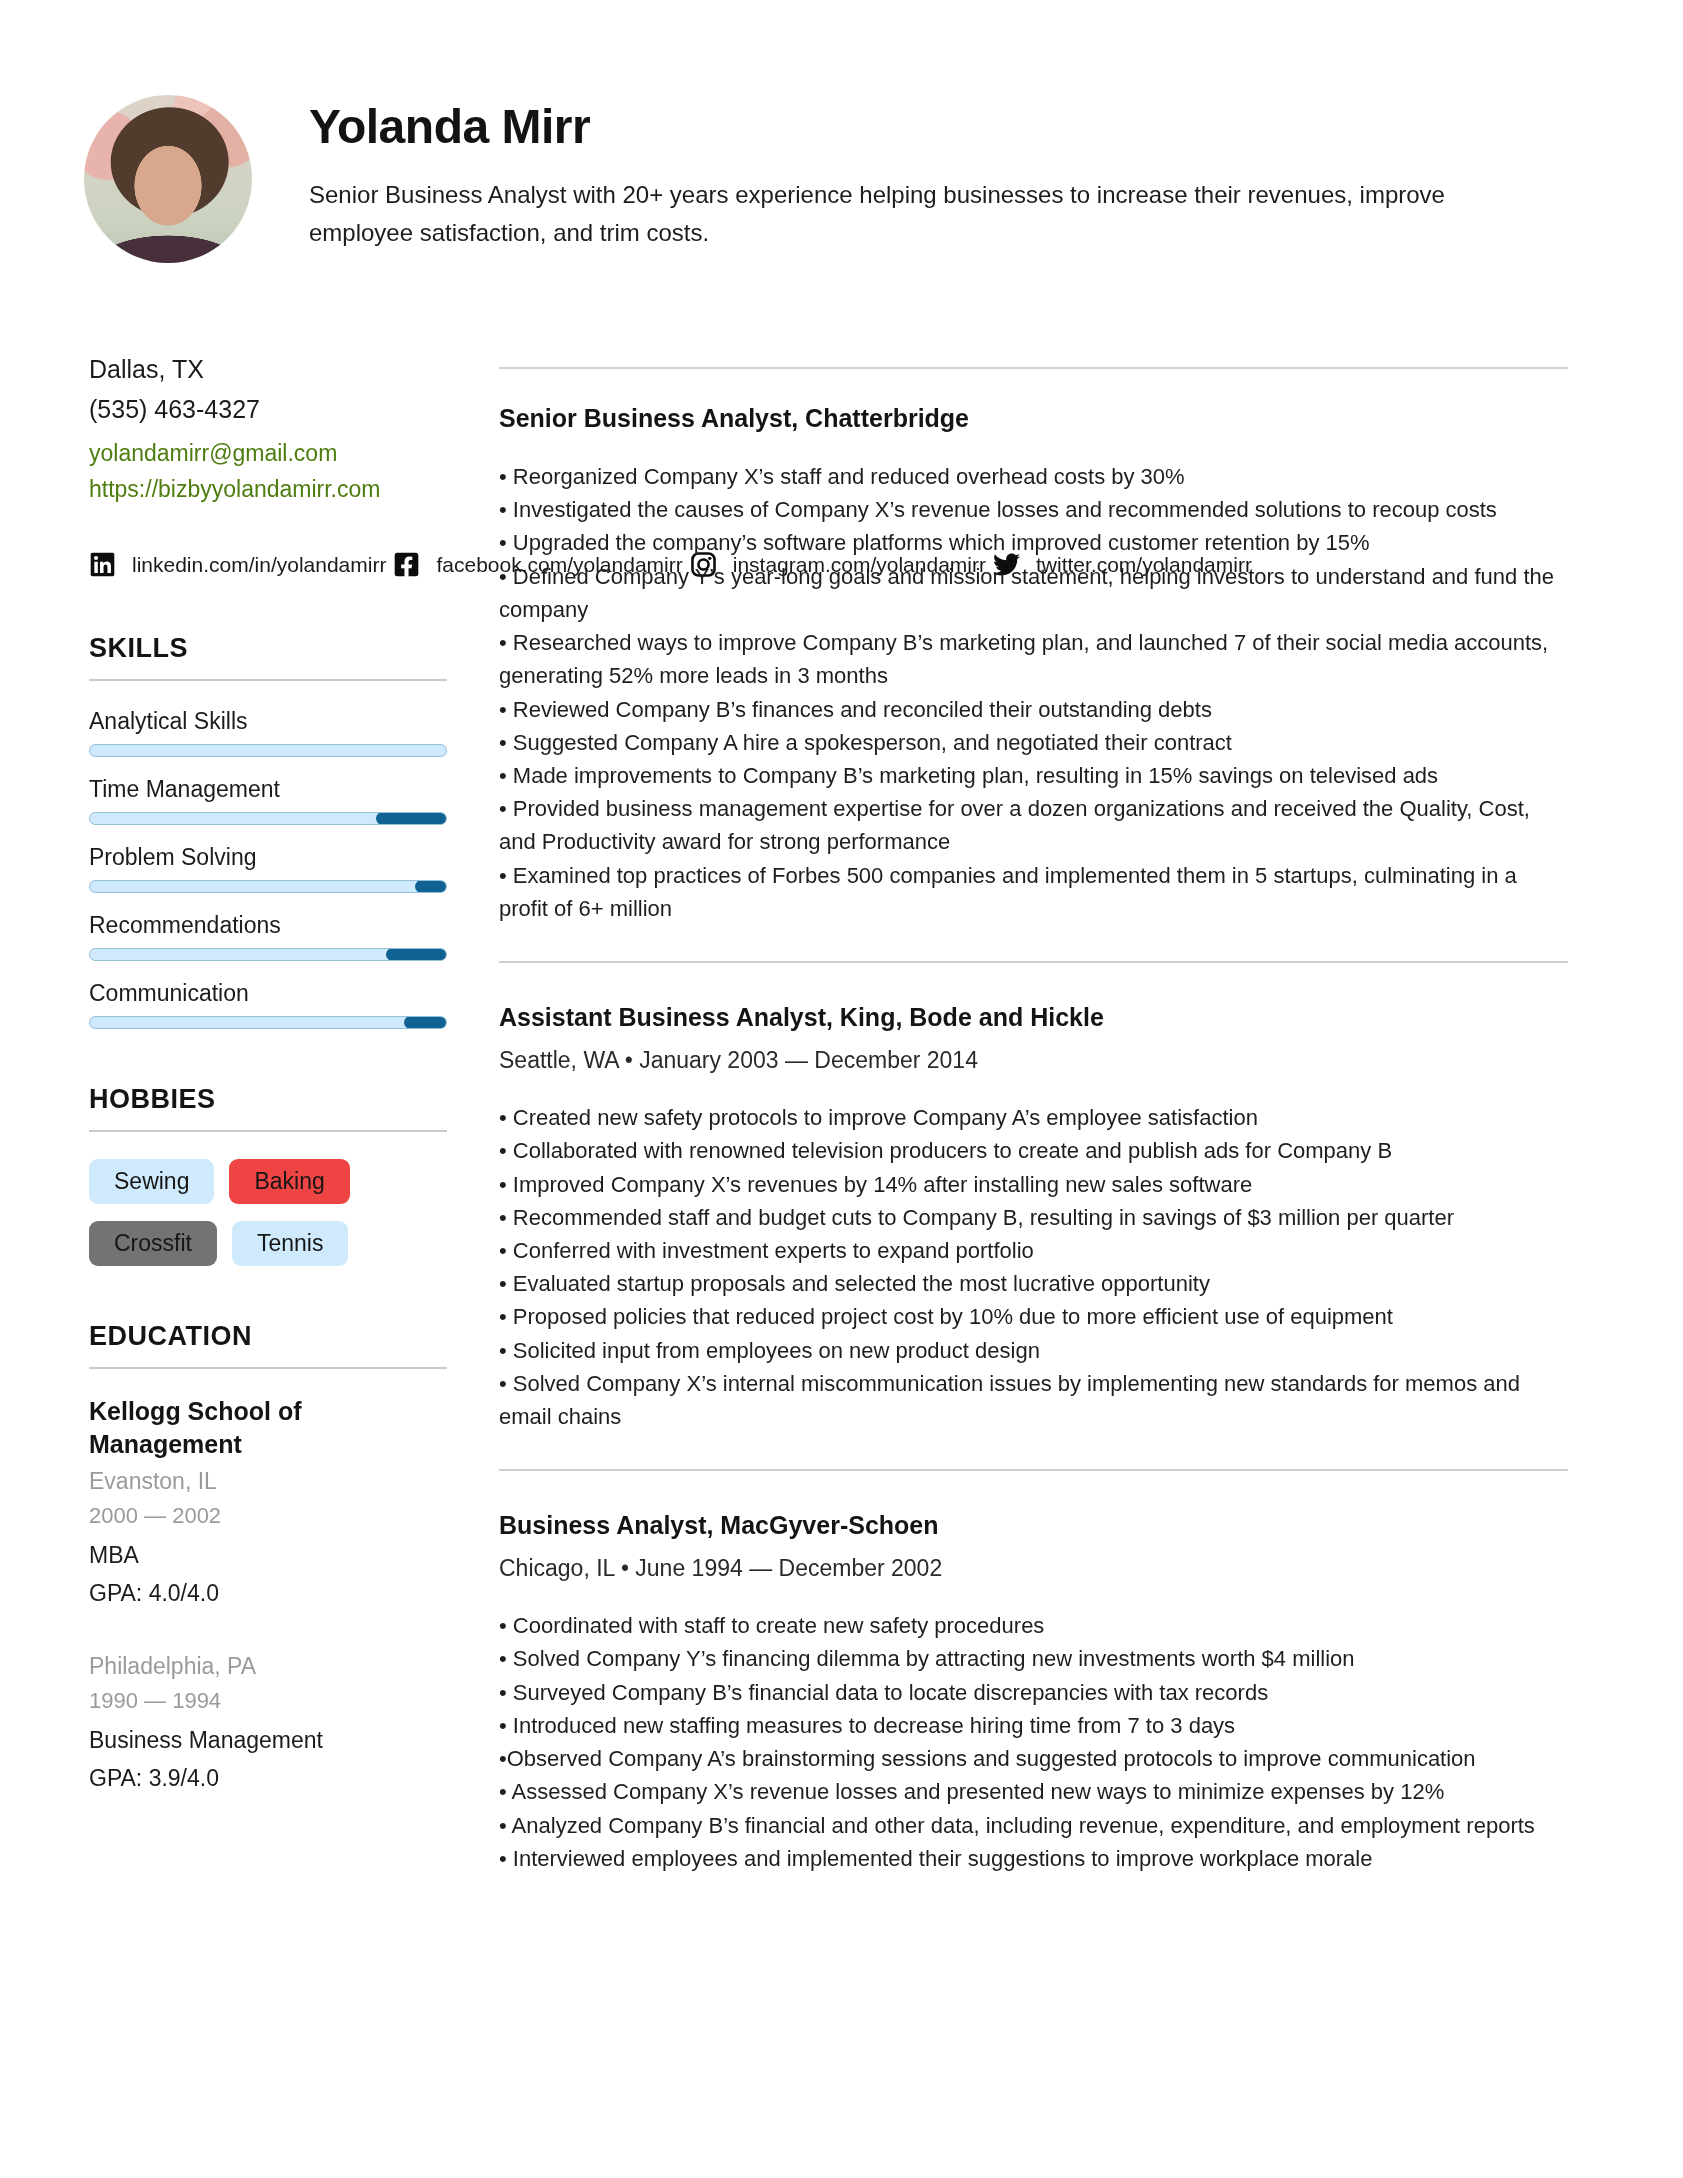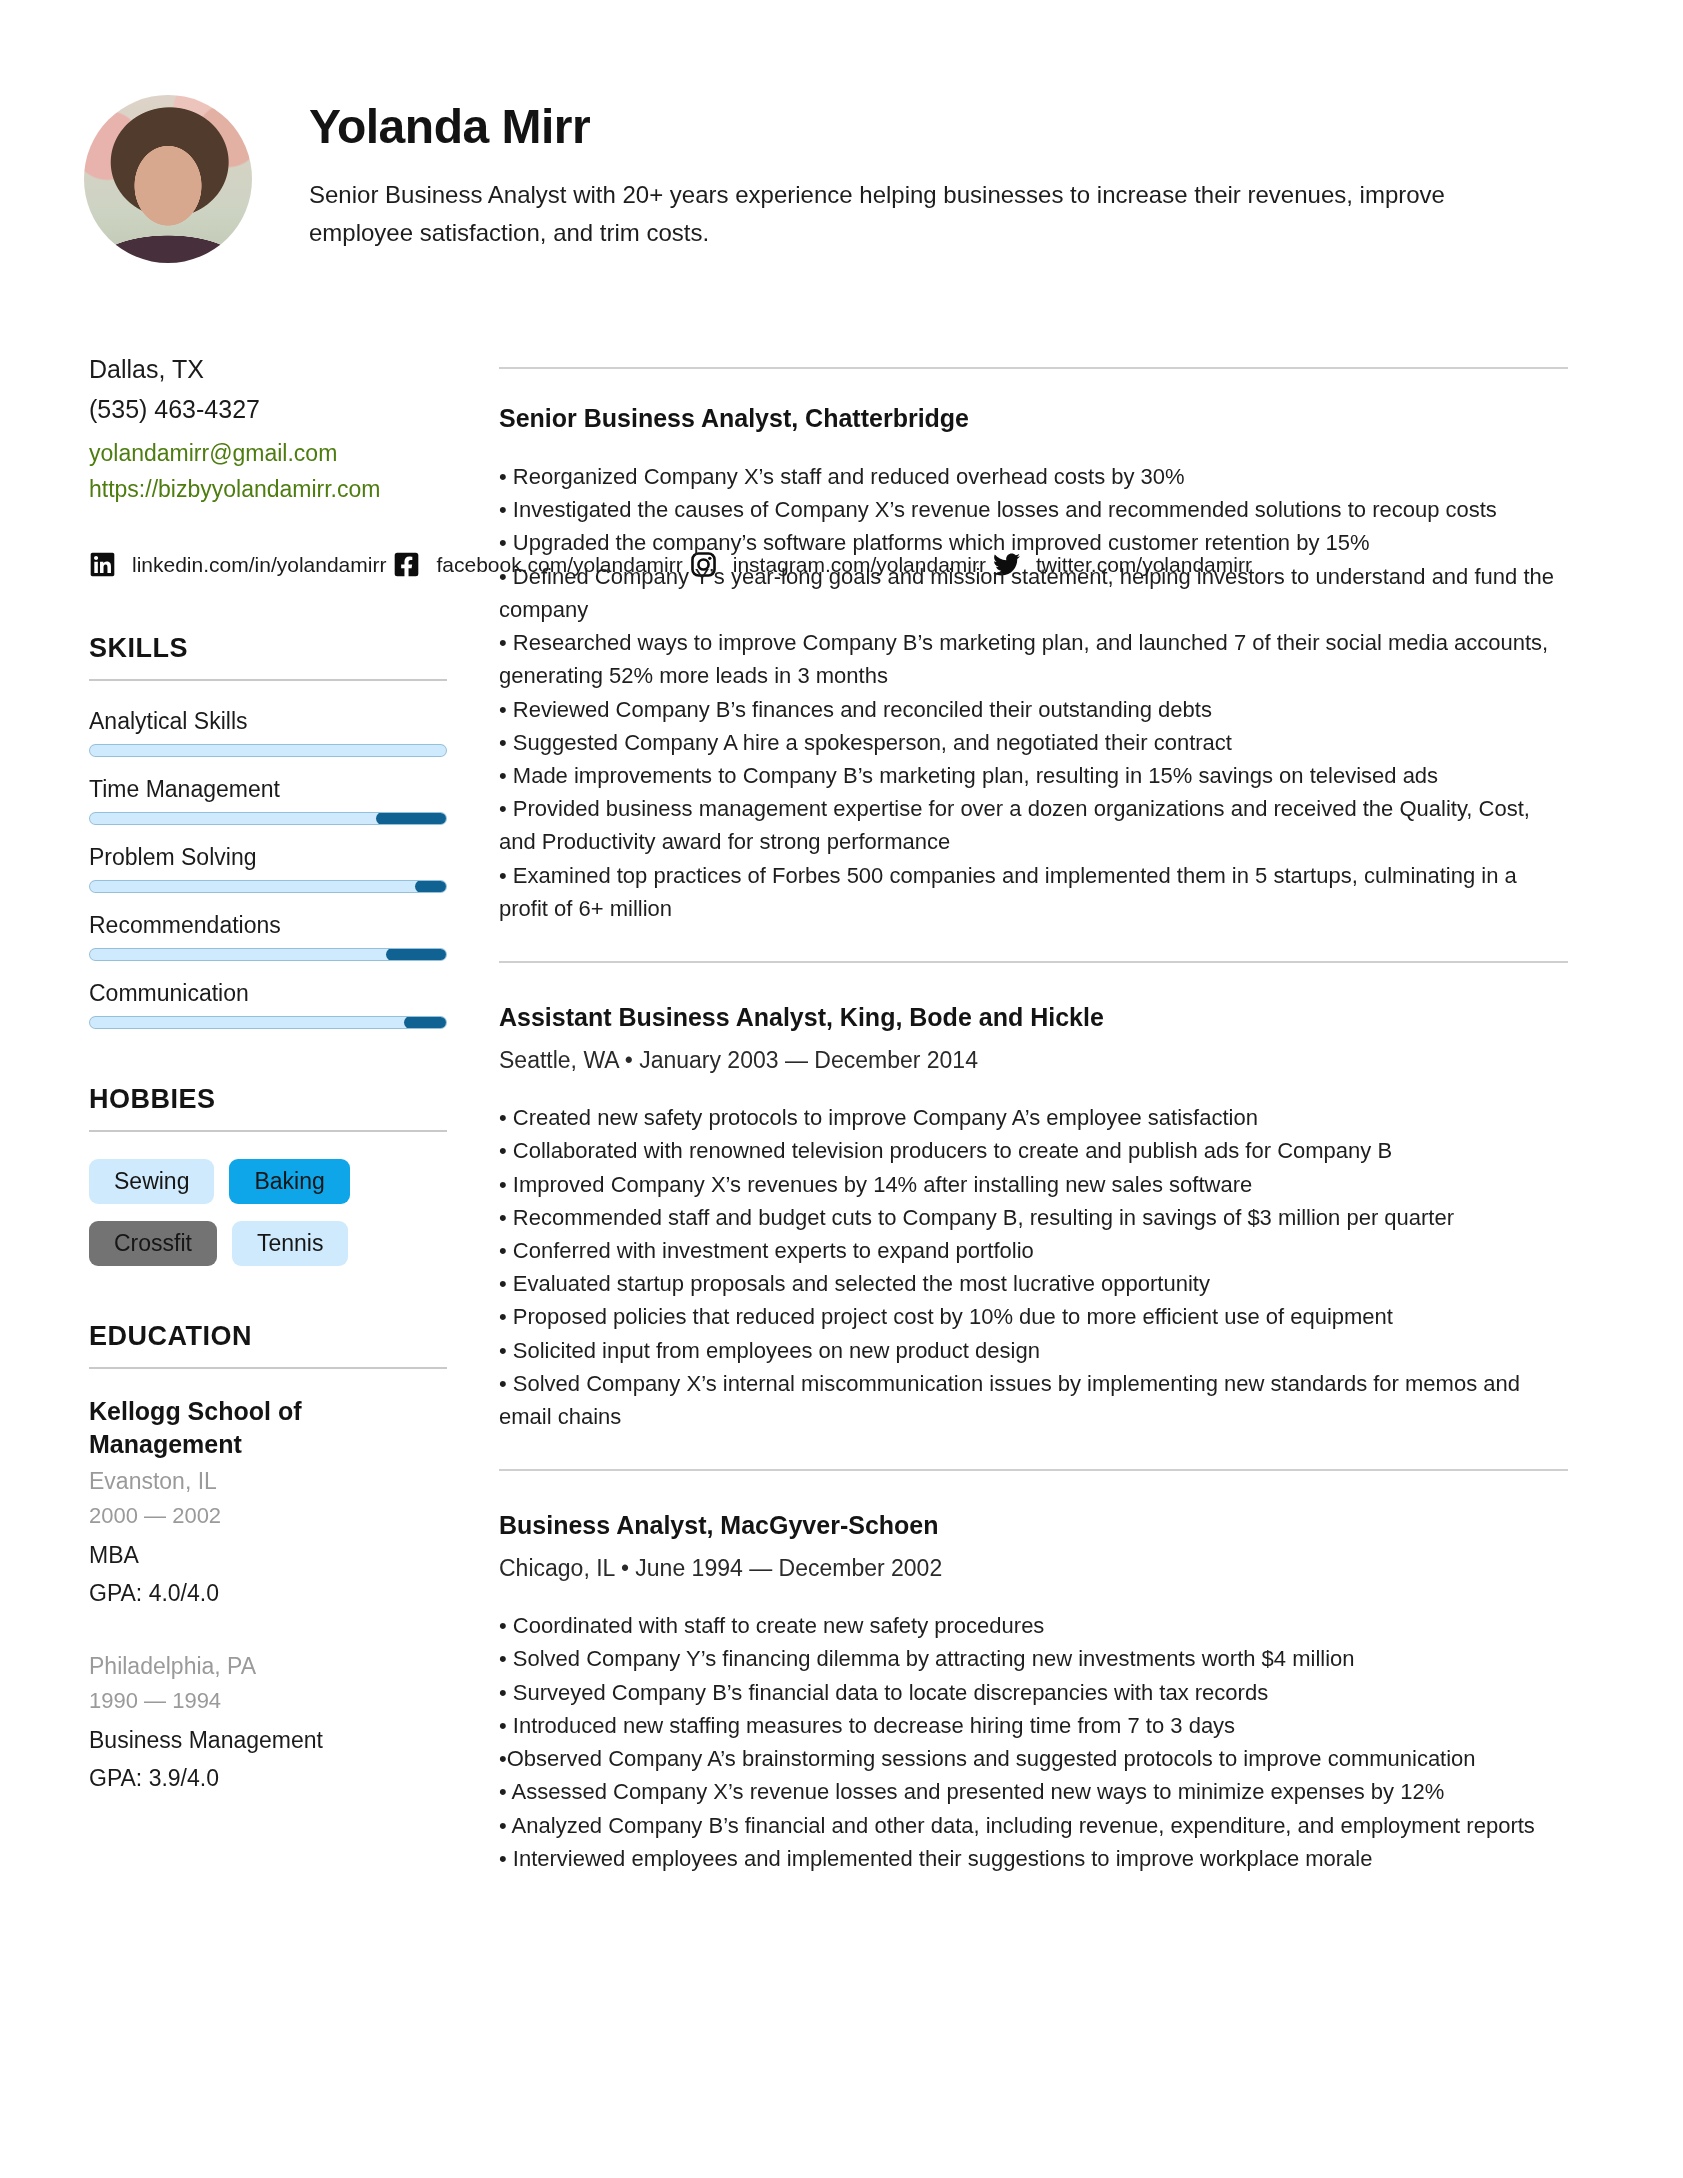--- a/index.html
+++ b/index.html
@@ -175,21 +175,21 @@
               </div>
             </div>
           </div>
       </section>
 
       <section>
         <h2 class="side-title">HOBBIES</h2>
         <div class="rule"></div>
         <div class="tags" id="hobbies-list">
             <span class="tag" style="background: rgb(207, 234, 252);">Sewing</span>
-            <span class="tag" style="background: #0ea5e9;">Baking</span>
+            <span class="tag" style="background: #ef4444;">Baking</span>
             <span class="tag" style="background: #737373;">Crossfit</span>
             <span class="tag" style="background: rgb(207, 234, 252);">Tennis</span>
           </div>
       </section>
 
       <section>
         <h2 class="side-title">EDUCATION</h2>
         <div class="rule"></div>
         <div class="edu-list" id="education-list">
             <div class="edu-entry">

